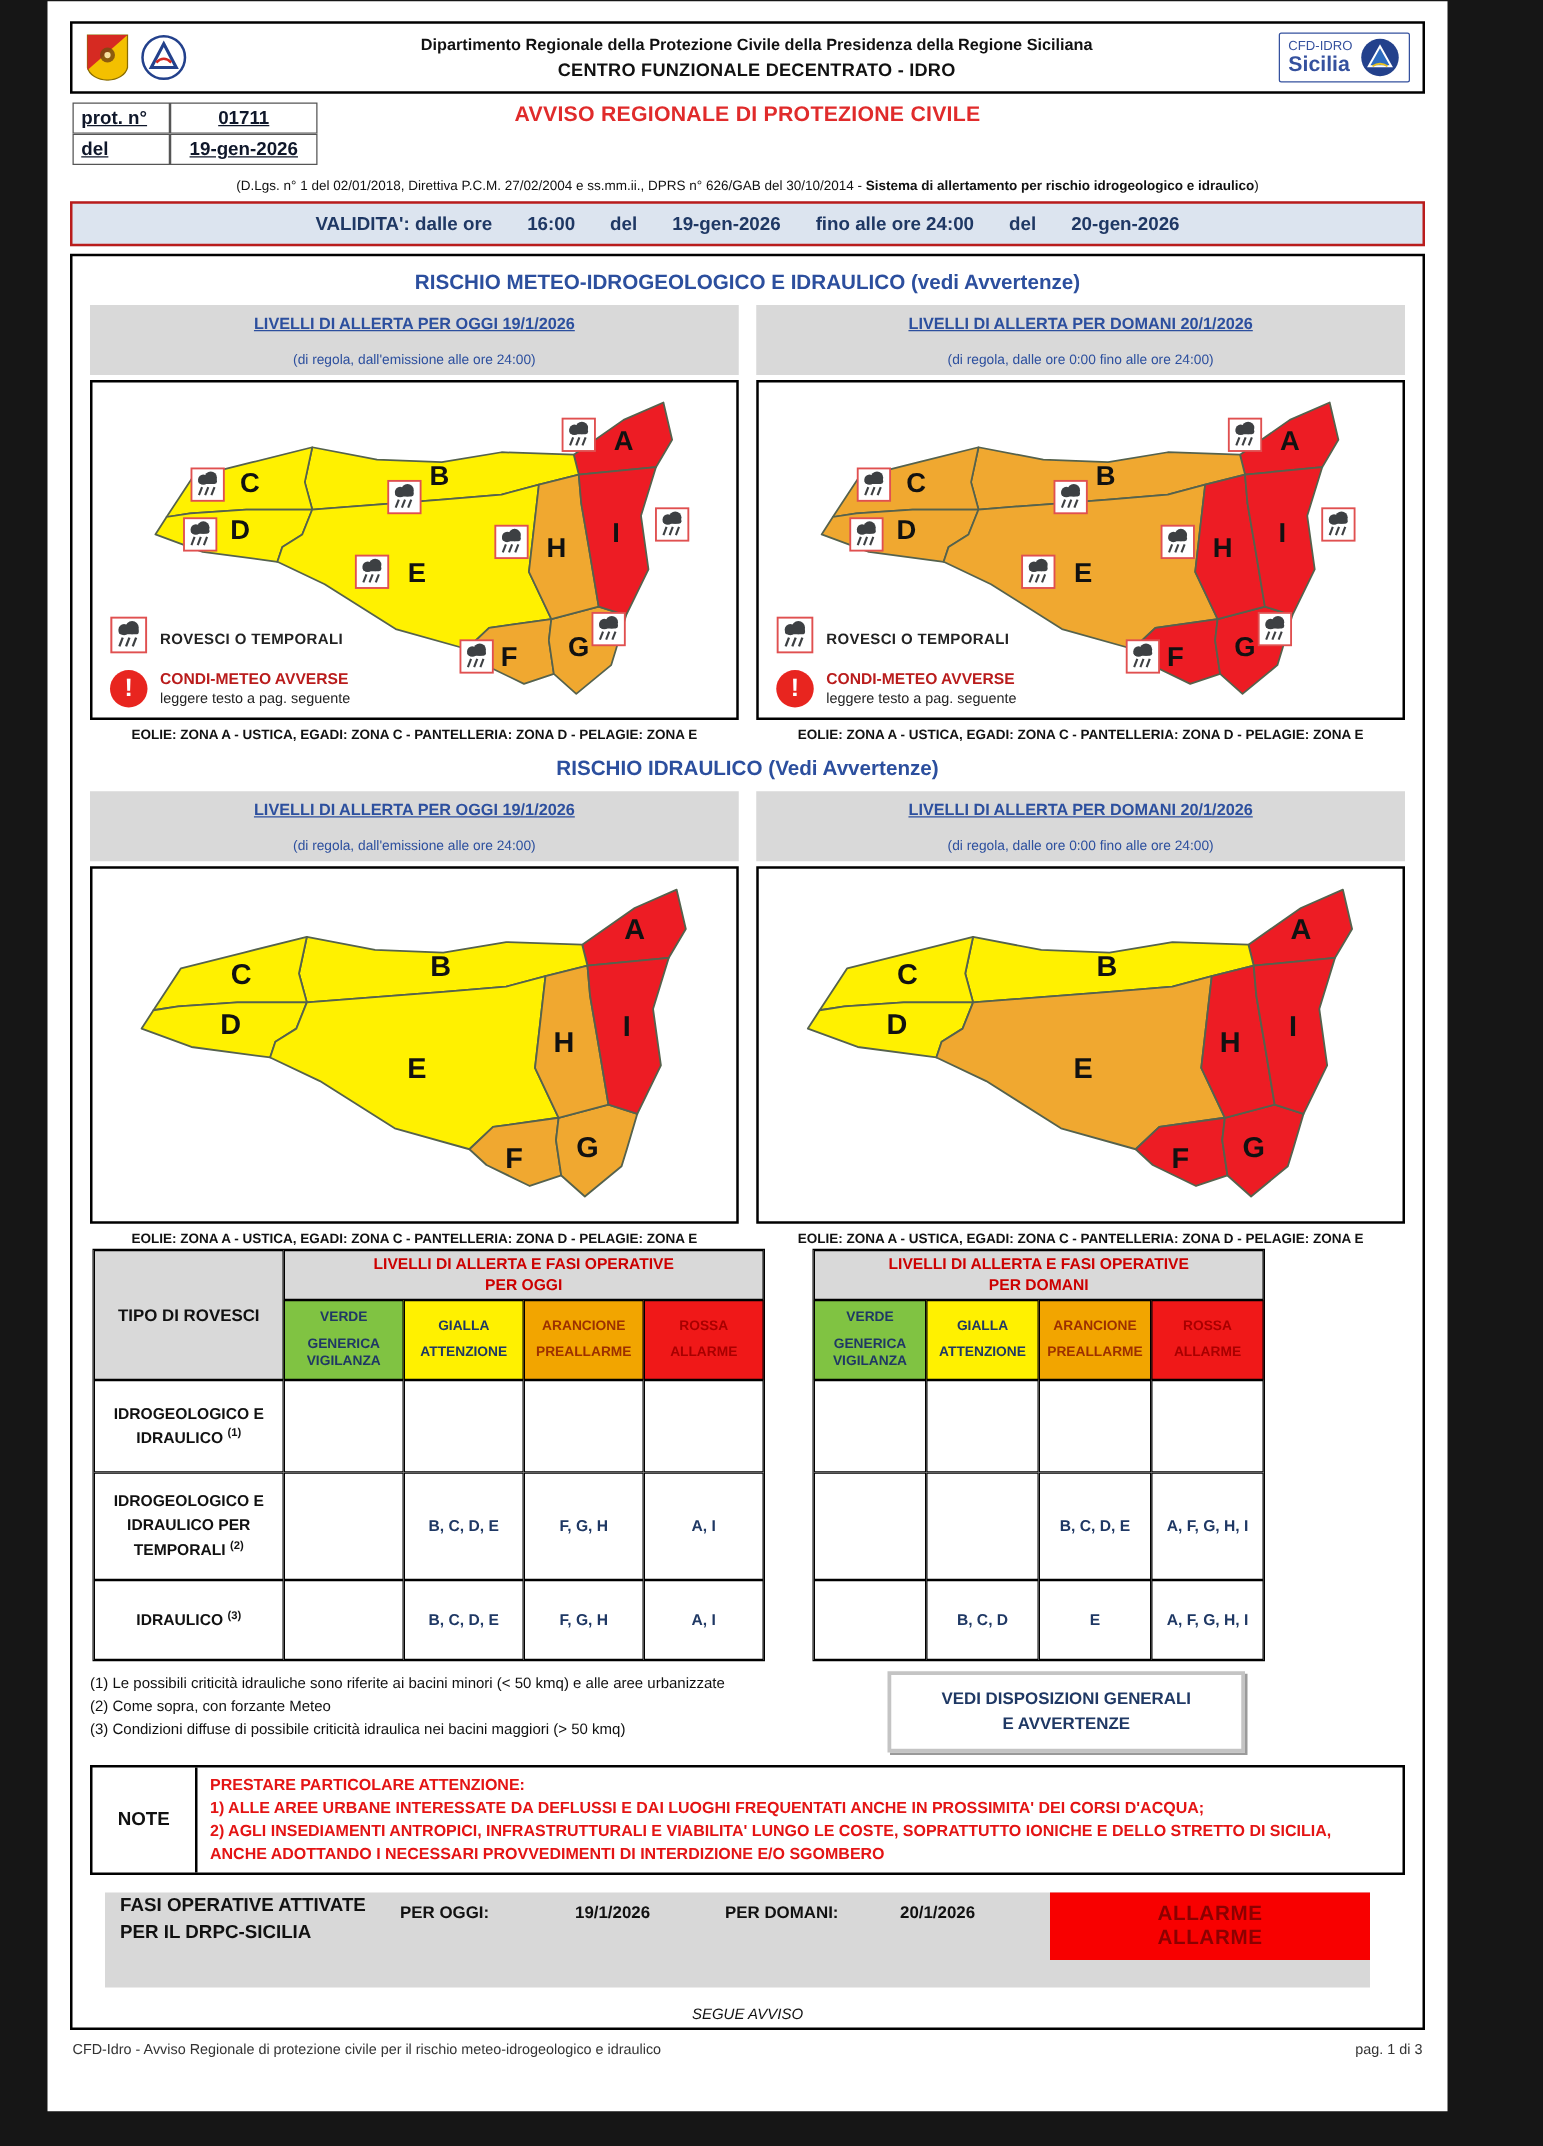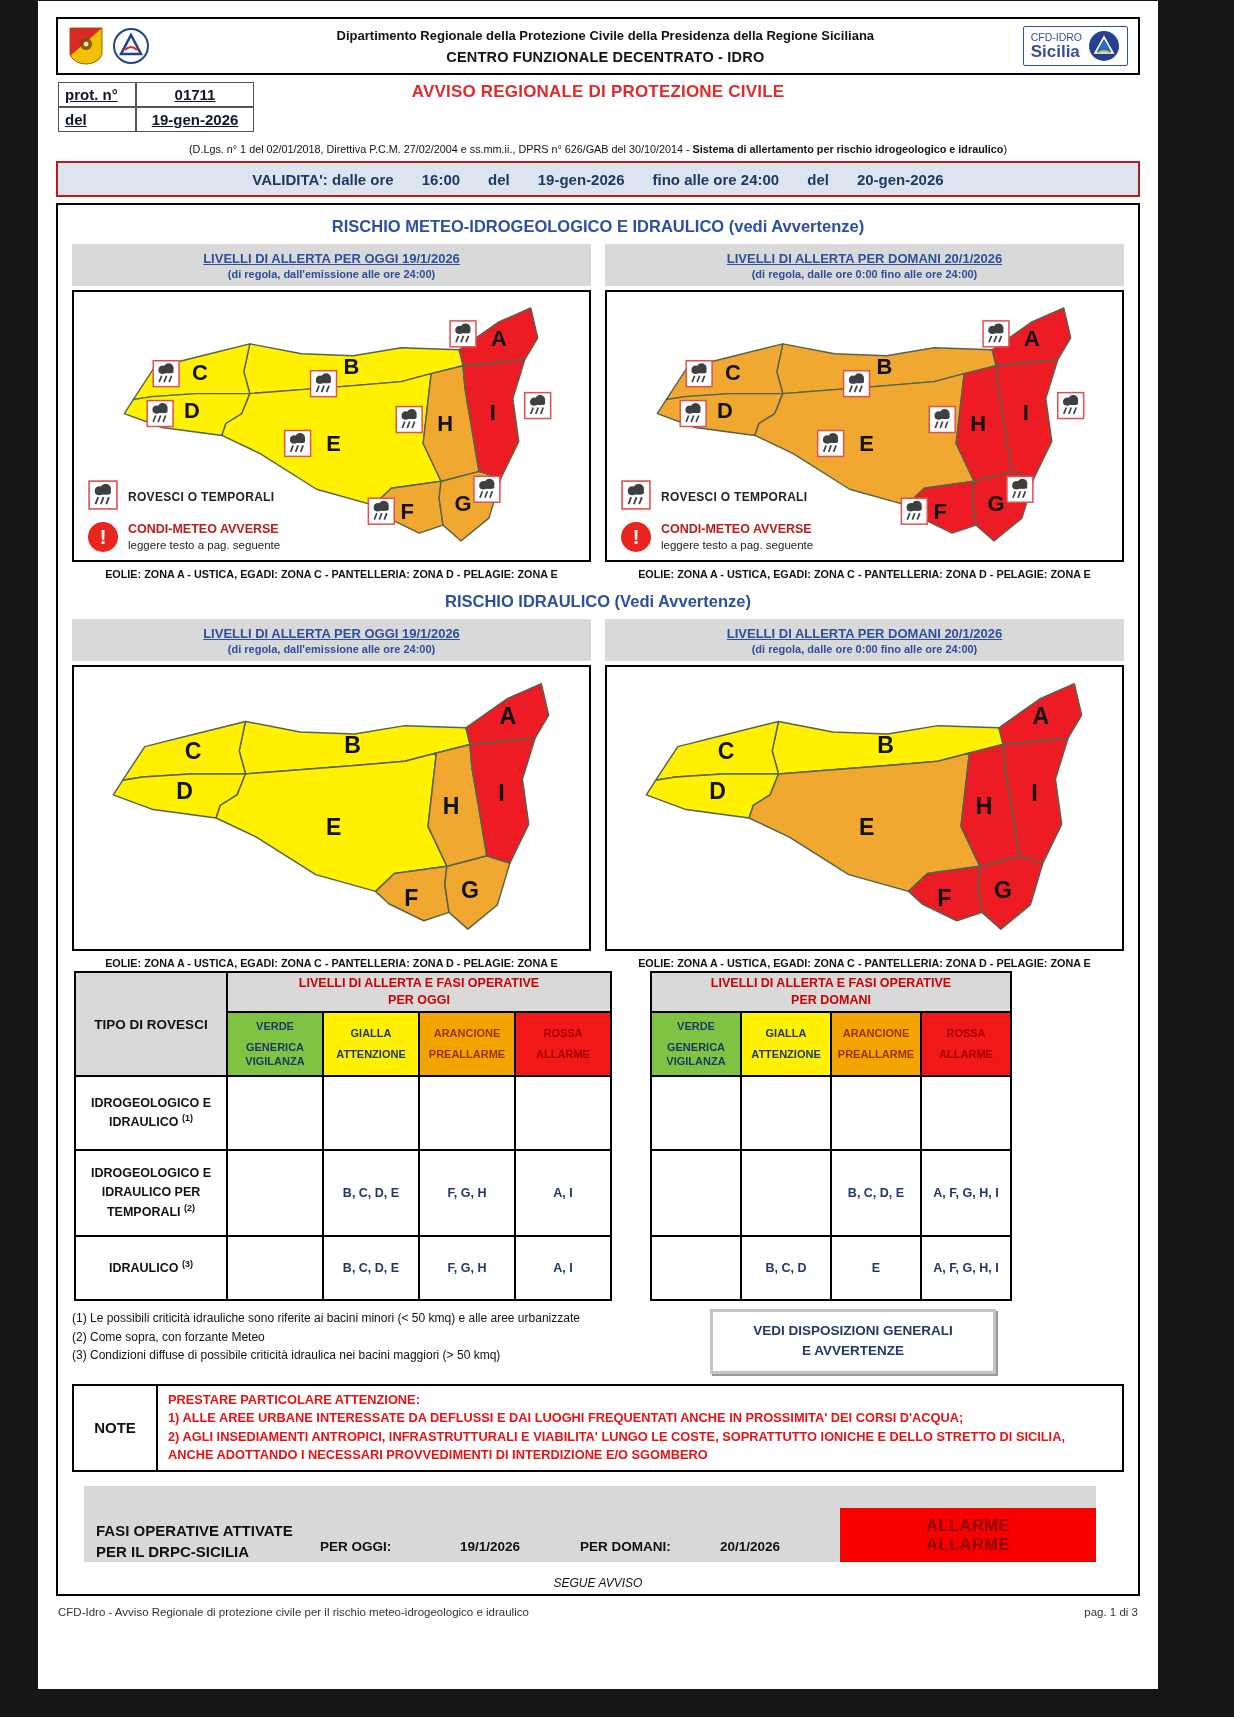--- a/index.html
+++ b/index.html
@@ -35,21 +35,21 @@
   
   .validity{border:2px solid #b91c1c;background:#dce4ef;margin-top:6px;height:32px;display:flex;align-items:center;justify-content:center;gap:28px;color:#1f3864;font-weight:bold;font-size:15px;}
 
   
   .main-frame{border:2px solid #000;margin-top:6px;padding:8px 14px 4px 14px;}
   .sect-title{text-align:center;font-size:16.5px;font-weight:bold;color:#2c4f9e;margin:4px 0 8px 0;}
   .two-col{display:flex;gap:14px;}
   .map-panel{flex:1 1 0;min-width:0;}
   .map-head{background:#d9d9d9;text-align:center;padding:7px 4px 6px 4px;}
   .map-head-title{color:#2c4f9e;font-weight:bold;font-size:13px;text-decoration:underline;}
-  .map-head-sub{color:#2c4f9e;font-weight:bold;font-size:11px;margin-top:2px;}
+  .map-head-sub{color:#2c4f9e;font-weight:normal;font-size:11px;margin-top:16px;}
   .map-box{border:2px solid #000;margin-top:4px;position:relative;background:#fff;overflow:hidden;}
   .map-box.meteo{height:268px;}
   .map-box.idra{height:282px;}
   .map-box svg.sicily{position:absolute;inset:2px;width:calc(100% - 4px);height:calc(100% - 4px);}
   .zletter{font-family:"Liberation Sans",sans-serif;font-weight:bold;font-size:22px;fill:#111;}
   .map-caption{text-align:center;font-size:10.8px;font-weight:bold;color:#111;margin-top:6px;margin-bottom:2px;}
   .legend{position:absolute;left:14px;bottom:8px;}
   .legend-row{display:flex;align-items:center;gap:10px;margin-top:8px;}
   .legend-label{font-size:12px;font-weight:bold;color:#222;letter-spacing:.3px;}
   .warn-circle{width:30px;height:30px;border-radius:50%;background:#e8251f;color:#fff;font-weight:bold;font-size:20px;display:flex;align-items:center;justify-content:center;flex:0 0 auto;}
@@ -79,21 +79,21 @@
   .foot-wrap{display:flex;margin-top:8px;align-items:flex-start;}
   .footnotes{flex:1;font-size:12px;color:#111;line-height:1.55;}
   .vedi-box{width:268px;margin-right:128px;border:3px solid #c4c4c4;background:#fff;text-align:center;color:#1f3864;font-weight:bold;font-size:13.5px;padding:9px 6px;line-height:1.5;box-shadow:2px 2px 0 #9a9a9a;}
 
   
   .note-row{border:2px solid #000;margin-top:10px;display:flex;}
   .note-label{width:82px;display:flex;align-items:center;justify-content:center;font-weight:bold;font-size:15px;color:#111;border-right:2px solid #000;}
   .note-text{flex:1;padding:5px 10px;color:#e41414;font-weight:bold;font-size:12.8px;line-height:1.45;}
 
   
-  .fasi-bar{margin:14px 28px 0 12px;background:#d8d8d8;display:flex;align-items:flex-end;height:76px;}
+  .fasi-bar{margin:14px 28px 0 12px;background:#d8d8d8;display:flex;align-items:flex-start;height:76px;}
   .fasi-label{width:322px;display:flex;flex-direction:column;justify-content:center;padding-left:12px;font-weight:bold;font-size:15px;color:#111;line-height:1.4;}
   .fasi-mid{flex:1;display:flex;justify-content:space-around;padding:8px 0;}
   .fasi-mid-row{display:flex;font-weight:bold;font-size:13.5px;color:#111;}
   .fasi-when{width:140px;}
   .fasi-date{width:120px;}
   .fasi-red{width:368px;background:#f80000;display:flex;flex-direction:column;justify-content:space-around;align-items:center;padding:8px 0;}
   .fasi-phase{color:#8b0000;font-weight:bold;font-size:16.5px;letter-spacing:.5px;}
 
   .segue{text-align:center;font-style:italic;font-size:12px;color:#111;margin-top:14px;margin-bottom:0px;}
 

